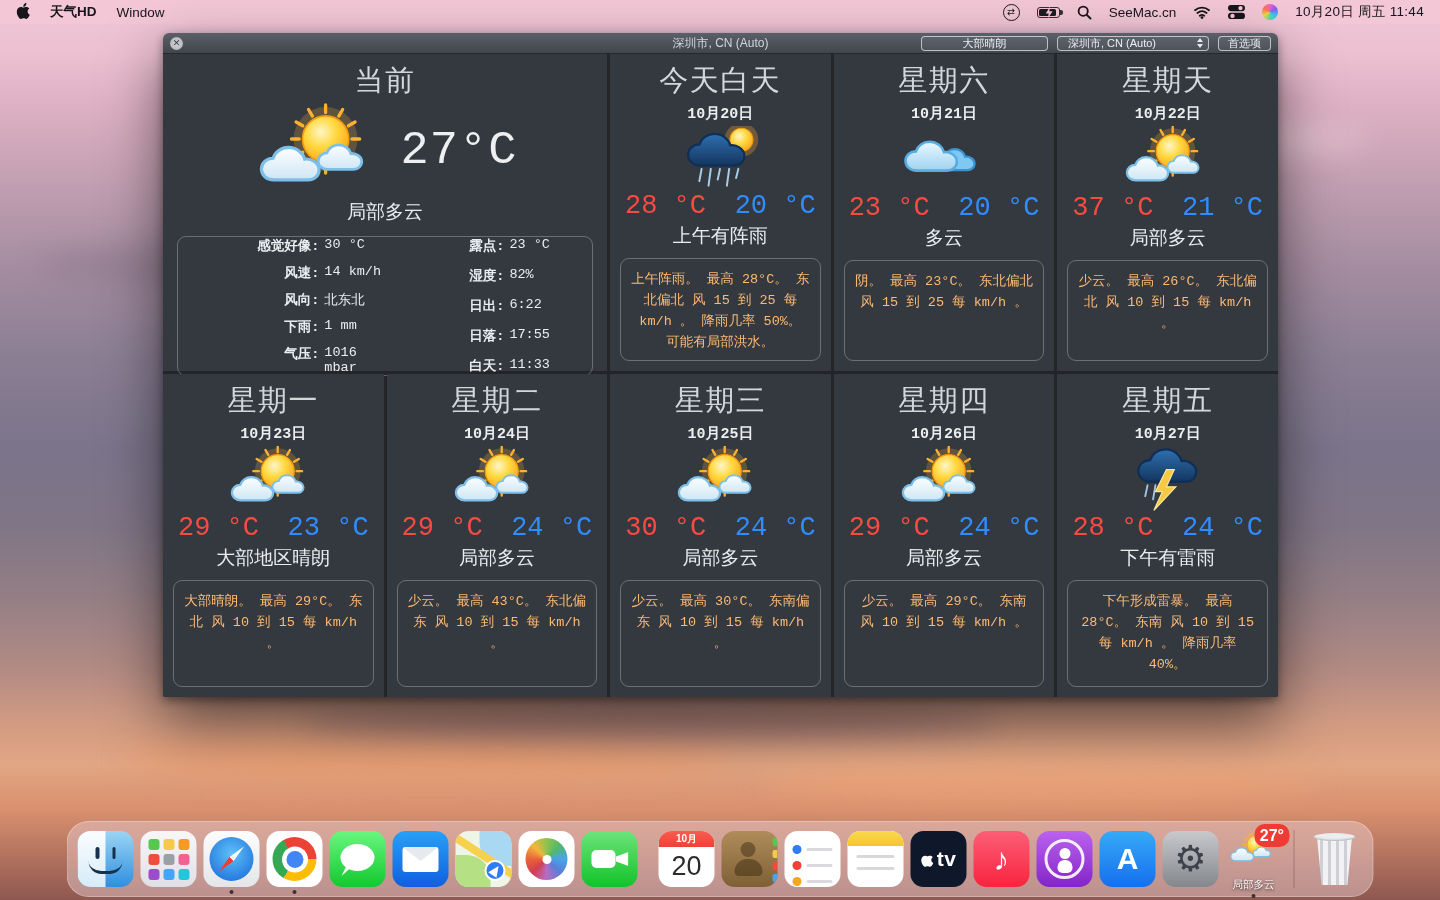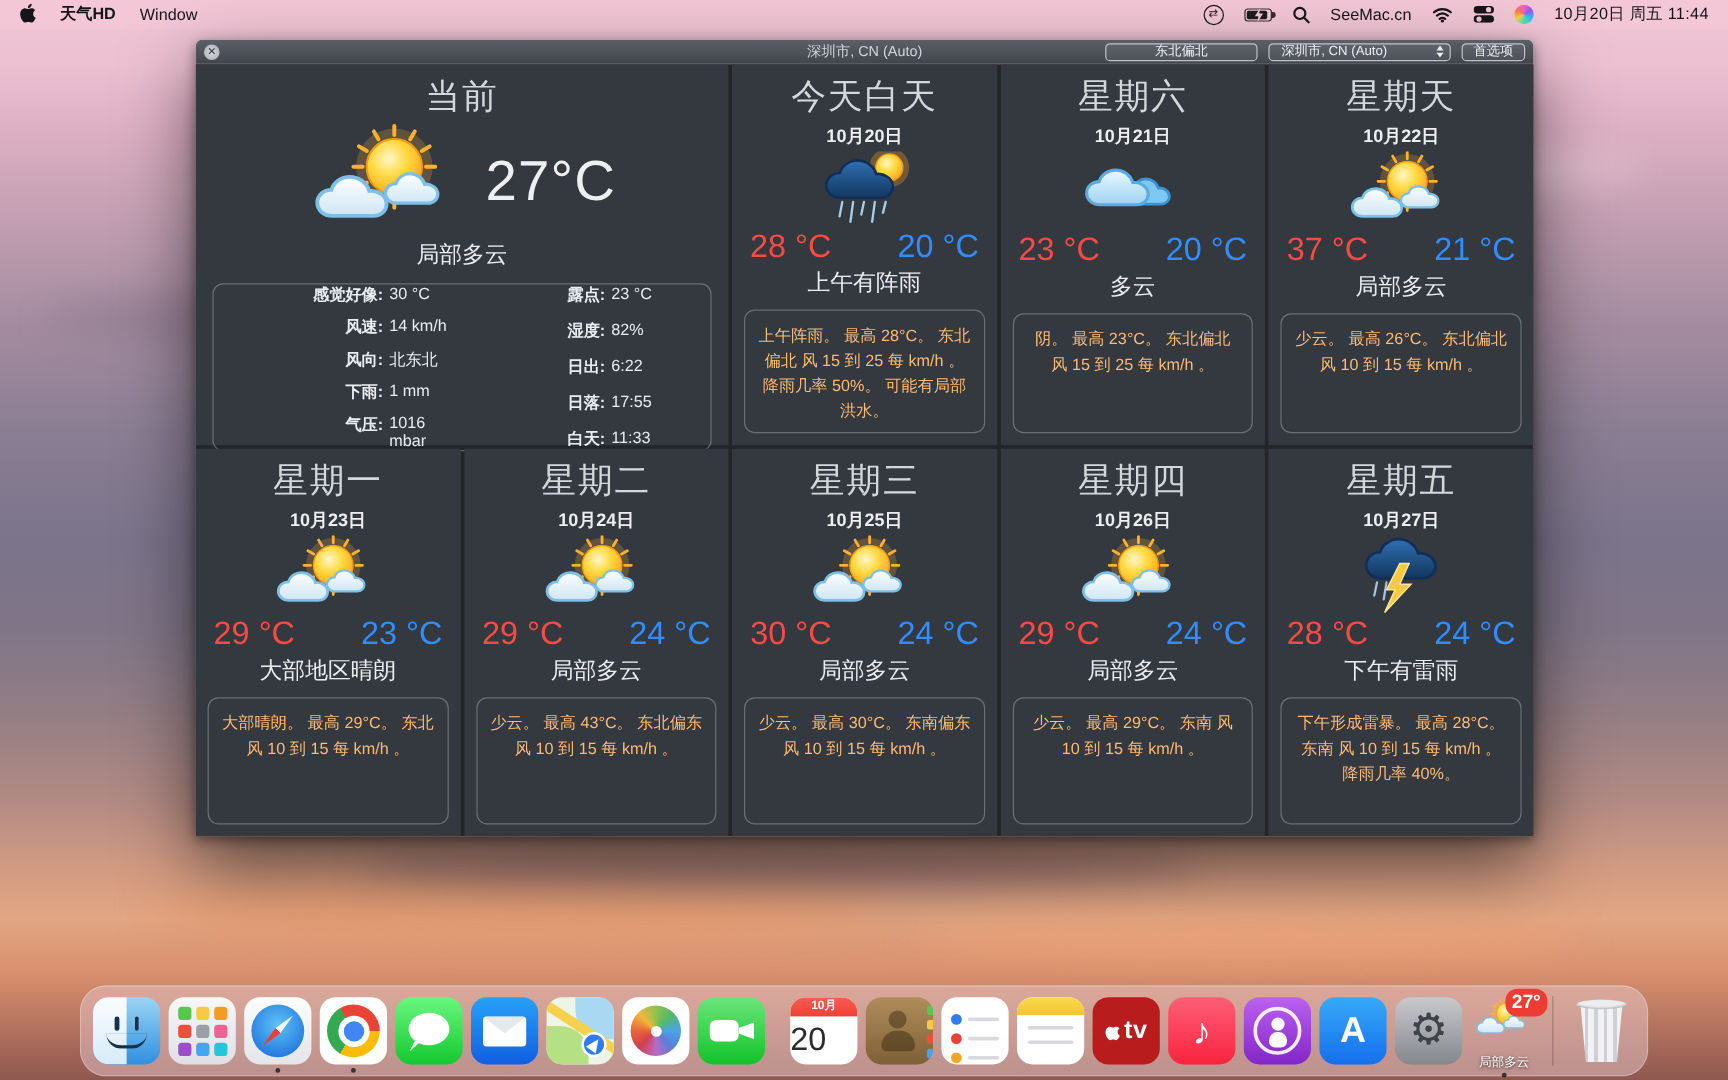--- a/index.html
+++ b/index.html
@@ -57,21 +57,21 @@
   .tselect { width:152px; justify-content:space-between; padding:0 5px 0 10px; }
   .chevrons { display:flex; flex-direction:column; gap:2px; }
   .chevrons i { display:block; width:0; height:0; border-left:3.5px solid transparent; border-right:3.5px solid transparent; }
   .chevrons .up { border-bottom:4px solid #e8eaed; }
   .chevrons .dn { border-top:4px solid #e8eaed; }
 
   .content { flex:1; background:#232529; display:flex; flex-direction:column; gap:3px; }
   .row { display:flex; gap:3px; }
   .row1 { height:317px; flex:none; }
   .row2 { flex:1; }
-  .card { background:#34383f; display:flex; flex-direction:column; min-width:0; }
+  .card { background:#34383f; display:flex; flex-direction:column; min-width:0;font-family:Liberation Mono, monospace; }
   .card.current { flex:0 0 444px; }
   .fcard { flex:1; }
 
   .day { margin-top:7px; text-align:center; font-size:29px; font-weight:300;
     color:#d4d7da; letter-spacing:1.5px; white-space:nowrap; }
   .date { text-align:center; font-size:15px; font-weight:700; color:#eceef0; margin-top:3px; }
   .wicon { display:block; width:118px; height:66px; margin:3px auto 0; }
   .temps { display:flex; justify-content:space-between; padding:0 15px; font-size:27px; margin-top:1px; }
   .hi { color:var(--hi); } .lo { color:var(--lo); }
   .cond { text-align:center; font-size:19px; font-weight:300; color:#e9ebed; margin-top:2px; white-space:nowrap; }
@@ -153,42 +153,42 @@
     margin:-4.5px; border-radius:50%; background:#fff; }
 
   .ic-facetime { background:linear-gradient(180deg,#6ce47a,#12c32a); }
   .ic-facetime .cam { position:absolute; left:10px; top:19px; width:24px; height:18px; background:#fff; border-radius:5px; }
   .ic-facetime .lens { position:absolute; right:9px; top:21px; width:13px; height:14px; background:#fff;
     clip-path:polygon(100% 0,100% 100%,0 66%,0 34%); }
 
   .ic-calendar { background:#fff; overflow:hidden;margin-left:14px; }
   .cal-top { height:16px; background:linear-gradient(180deg,#fa5c51,#ef4136); color:#fff;
     font-size:10px; text-align:center; line-height:16px; font-weight:700; }
-  .cal-day { font-size:27px; color:#2c2c2e; line-height:38px; font-weight:300; }
+  .cal-day { font-size:27px; color:#2c2c2e; text-align:center; line-height:38px; font-weight:300; }
 
   .ic-contacts { background:linear-gradient(180deg,#b08c5a,#7e6036); overflow:hidden; }
   .ic-contacts .p-head { position:absolute; left:50%; top:11px; width:15px; height:15px; margin-left:-9px;
     border-radius:50%; background:rgba(45,30,10,.42); }
   .ic-contacts .p-body { position:absolute; left:50%; top:28px; width:28px; height:17px; margin-left:-15.5px;
     border-radius:14px 14px 5px 5px; background:rgba(45,30,10,.42); }
   .ic-contacts .tab { position:absolute; right:0; width:5px; height:8px; border-radius:2px 0 0 2px; }
   .tab.t1 { top:7px;  background:#57c84d; } .tab.t2 { top:19px; background:#f7c948; }
   .tab.t3 { top:31px; background:#ef4d3d; } .tab.t4 { top:43px; background:#42a5f5; }
 
   .ic-reminders { background:#fff; padding-top:7px; }
   .r-row { display:flex; align-items:center; gap:5px; margin:7px 8px 0; }
   .r-dot { width:9px; height:9px; border-radius:50%; }
   .rd1 { background:#2f7cf6; } .rd2 { background:#ef4136; } .rd3 { background:#f5a623; }
   .r-line { flex:1; height:3px; background:#d9d9de; border-radius:2px; }
 
   .ic-notes { background:#fff; overflow:hidden; }
   .n-top { height:15px; background:linear-gradient(180deg,#fbd94d,#f3c530); }
   .n-line { height:3px; background:#d8d8dc; margin:9px 9px 0; border-radius:2px; }
 
-  .ic-appletv { background:#b91c1c; display:flex; align-items:center; justify-content:center; gap:3px; }
+  .ic-appletv { background:#0f172a; display:flex; align-items:center; justify-content:center; gap:3px; }
   .ic-appletv .tvtxt { color:#fff; font-size:21px; font-weight:600; letter-spacing:.5px; }
 
   .ic-music { background:linear-gradient(180deg,#fd5e77,#f9243e); display:flex; align-items:center; justify-content:center; }
   .ic-music .note { color:#fff; font-size:31px; line-height:1; }
 
   .ic-podcasts { background:linear-gradient(180deg,#bb62ef,#8325c8); }
   .pod-ring { position:absolute; inset:8px; border:3px solid rgba(255,255,255,.9); border-radius:50%; }
   .pod-head { position:absolute; left:50%; top:17px; width:11px; height:11px; margin-left:-5.5px; background:#fff; border-radius:50%; }
   .pod-body { position:absolute; left:50%; top:29px; width:15px; height:13px; margin-left:-7.5px; background:#fff; border-radius:7px 7px 5px 5px; }
 
@@ -314,21 +314,21 @@
     <span class="siri"></span>
     <span class="mb-clock">10月20日 周五  11:44</span>
   </div>
 </div>
 
 <div class="window">
   <div class="titlebar">
     <div class="closebtn">✕</div>
     <div class="wtitle">深圳市, CN (Auto)</div>
     <div class="tb-right">
-      <button class="tbtn hourly">东北偏北</button>
+      <button class="tbtn hourly">大部晴朗</button>
       <div class="tselect">
         <span>深圳市, CN (Auto)</span>
         <span class="chevrons">
             <i class="up"></i>
             <i class="dn"></i>
           </span>
       </div>
       <button class="tbtn prefs">首选项</button>
     </div>
   </div>

